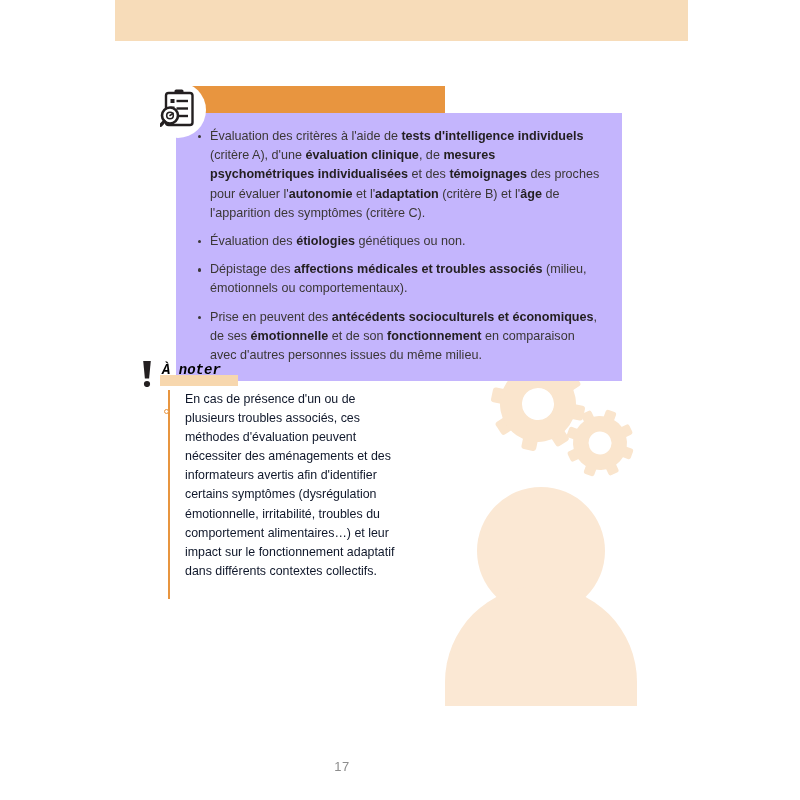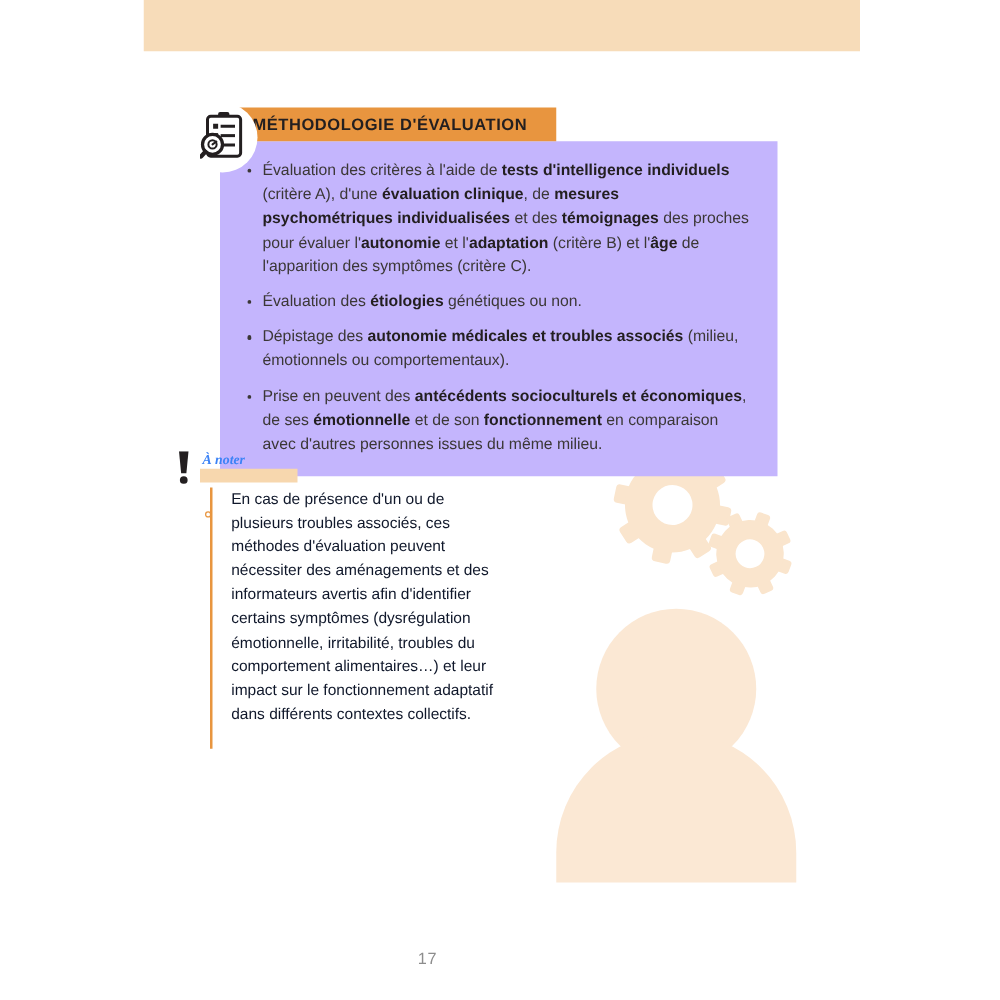--- a/index.html
+++ b/index.html
@@ -137,25 +137,25 @@
   #note-title-hl {
     position: absolute;
     left: -2px;
     top: 13px;
     width: 78px;
     height: 11px;
     background: #f7d7ae;
   }
   #note-title {
     position: relative;
-    font-family: Liberation Serif, serif;
+    font-family: Liberation Mono, monospace;
     font-style: italic;
     font-weight: bold;
-    font-size: 11px;
-    color: #3b82f6;
+    font-size: 14px;
+    color: #000000;
     white-space: nowrap;
   }
   #note-body-wrap {
     position: relative;
     margin-top: 0px;
     padding-left: 44px;
   }
   #note-rail {
     position: absolute;
     left: 27px;
@@ -259,28 +259,27 @@
         <rect x="16.5" y="18.3" width="11.5" height="2.4" fill="#231f20"></rect>
         <rect x="10.5" y="25" width="4" height="4" fill="#231f20"></rect>
         <rect x="16.5" y="25.8" width="11.5" height="2.4" fill="#231f20"></rect>
 
         <circle cx="10" cy="26.5" r="8" fill="#ffffff" stroke="#231f20" stroke-width="2.6"></circle>
         <line x1="4.3" y1="32.4" x2="0.8" y2="36.2" stroke="#231f20" stroke-width="3.4" stroke-linecap="round"></line>
         <circle cx="10" cy="26.5" r="3.3" fill="none" stroke="#231f20" stroke-width="1.6"></circle>
         <line x1="10" y1="26.5" x2="13.1" y2="24.3" stroke="#231f20" stroke-width="1.6" stroke-linecap="round"></line>
       </svg>
     </div>
-    <span id="method-title">MÉTHODOLOGIE D'ÉVALUATION</span>
   </div>
 
   <div id="method-body">
     <ul class="bullets" id="method-bullets">
         <li><span>Évaluation des critères à l'aide de </span><span class="bold">tests d'intelligence individuels</span><span> (critère A), d'une </span><span class="bold">évaluation clinique</span><span>, de </span><span class="bold">mesures psychométriques individualisées</span><span> et des </span><span class="bold">témoignages</span><span> des proches pour évaluer l'</span><span class="bold">autonomie</span><span> et l'</span><span class="bold">adaptation</span><span> (critère B) et l'</span><span class="bold">âge</span><span> de l'apparition des symptômes (critère C).</span></li>
         <li><span>Évaluation des </span><span class="bold">étiologies</span><span> génétiques ou non.</span></li>
-        <li><span>Dépistage des </span><span class="bold">autonomie médicales et troubles associés</span><span> (milieu, émotionnels ou comportementaux).</span></li>
+        <li><span>Dépistage des </span><span class="bold">affections médicales et troubles associés</span><span> (milieu, émotionnels ou comportementaux).</span></li>
         <li><span>Prise en peuvent des </span><span class="bold">antécédents socioculturels et économiques</span><span>, de ses </span><span class="bold">émotionnelle</span><span> et de son </span><span class="bold">fonctionnement</span><span> en comparaison avec d'autres personnes issues du même milieu.</span></li>
       </ul>
   </div>
 </div>
 
 <div id="note-block">
   <div id="note-head">
     <svg id="note-bang" viewBox="0 0 12 26" xmlns="http://www.w3.org/2000/svg">
       <path d="M2.2,0 L9.8,0 L8.1,17.5 L3.9,17.5 Z" fill="#231f20"></path>
       <circle cx="6" cy="23" r="3.1" fill="#231f20"></circle>

